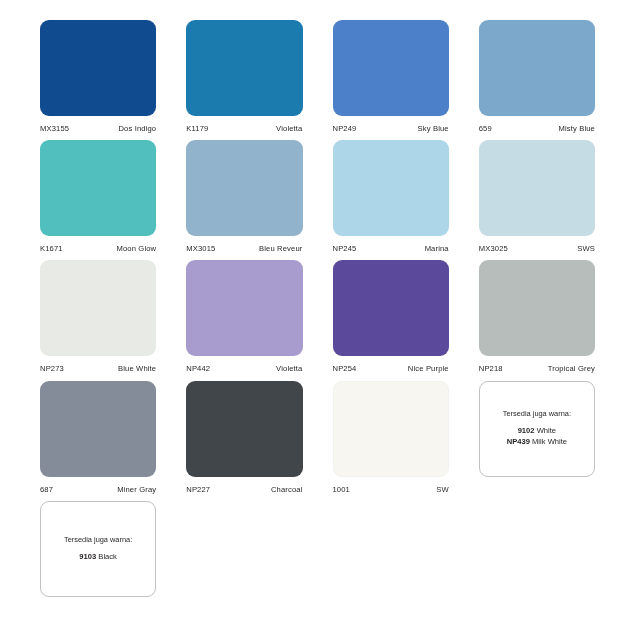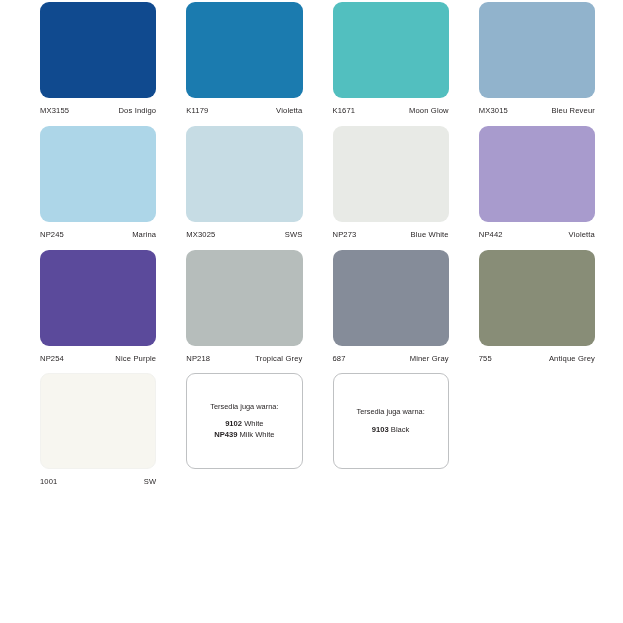--- a/index.html
+++ b/index.html
@@ -11,21 +11,21 @@
   body {
     width: 623px;
     height: 623px;
     font-family: "Liberation Sans", sans-serif;
     -webkit-font-smoothing: antialiased;
   }
   #swatch-grid {
     box-sizing: border-box;
     width: 623px;
     height: 623px;
-    padding: 2px 28px 8px 40px;
+    padding: 20px 28px 8px 40px;
     display: grid;
     grid-template-columns: repeat(4, 1fr);
     grid-template-rows: repeat(5, 1fr);
     column-gap: 30px;
     row-gap: 6px;
   }
   .cell {
     display: flex;
     flex-direction: column;
     justify-content: flex-start;
@@ -92,20 +92,34 @@
       </div>
     </div>
     <div class="cell">
       <div class="chip" style="background: rgb(27, 123, 175);"></div>
       <div class="caption">
         <span class="code">K1179</span>
         <span class="name">Violetta</span>
       </div>
     </div>
     <div class="cell">
+      <div class="chip" style="background: rgb(76, 128, 200);"></div>
+      <div class="caption">
+        <span class="code">NP249</span>
+        <span class="name">Sky Blue</span>
+      </div>
+    </div>
+    <div class="cell">
+      <div class="chip" style="background: rgb(124, 169, 203);"></div>
+      <div class="caption">
+        <span class="code">659</span>
+        <span class="name">Misty Blue</span>
+      </div>
+    </div>
+    <div class="cell">
       <div class="chip" style="background: rgb(82, 191, 191);"></div>
       <div class="caption">
         <span class="code">K1671</span>
         <span class="name">Moon Glow</span>
       </div>
     </div>
     <div class="cell">
       <div class="chip" style="background: rgb(145, 179, 204);"></div>
       <div class="caption">
         <span class="code">MX3015</span>
@@ -155,24 +169,24 @@
       </div>
     </div>
     <div class="cell">
       <div class="chip" style="background: rgb(133, 140, 153);"></div>
       <div class="caption">
         <span class="code">687</span>
         <span class="name">Miner Gray</span>
       </div>
     </div>
     <div class="cell">
-      <div class="chip" style="background: rgb(136, 141, 119);"></div>
-      <div class="caption">
-        <span class="code">755</span>
-        <span class="name">Antique Grey</span>
+      <div class="chip" style="background: rgb(65, 70, 75);"></div>
+      <div class="caption">
+        <span class="code">NP227</span>
+        <span class="name">Charcoal</span>
       </div>
     </div>
     <div class="cell">
       <div class="chip light-edge" style="background: rgb(247, 246, 240);"></div>
       <div class="caption">
         <span class="code">1001</span>
         <span class="name">SW</span>
       </div>
     </div>
     <div class="cell">

